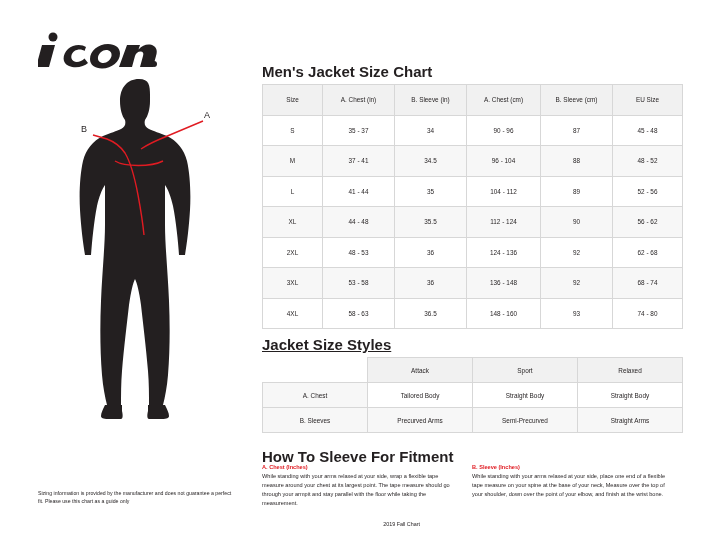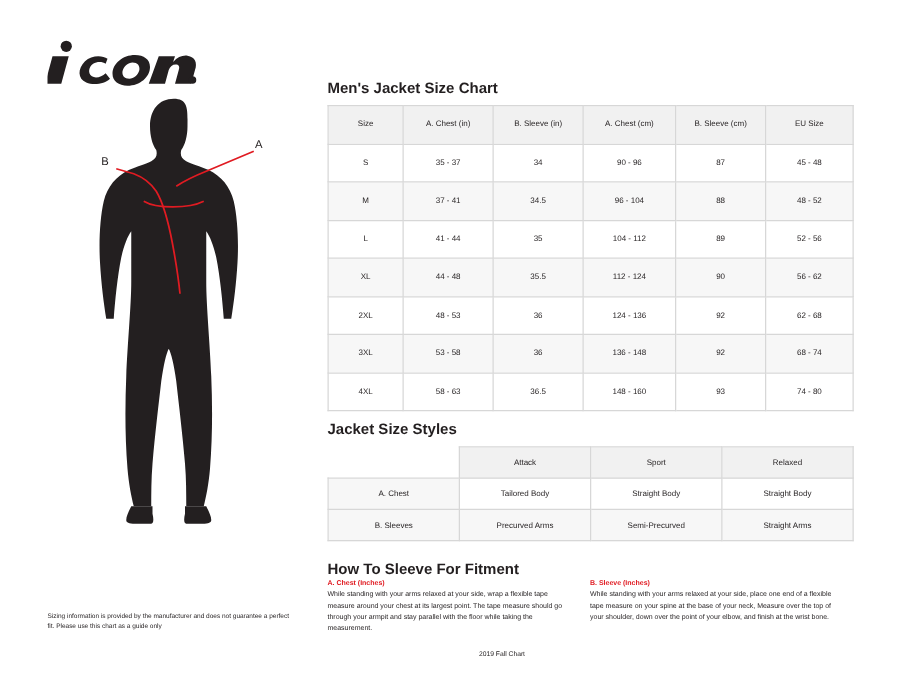--- a/index.html
+++ b/index.html
@@ -59,27 +59,27 @@
 
   
   .right-col {
     position: absolute;
     left: 262px;
     top: 0;
     width: 420px;
   }
 
   .section-title {
-    font-size: 12px;
+    font-size: 15px;
     font-weight: bold;
     color: #231f20;
     margin: 0;
   }
   #title-main { position: absolute; left: 0; top: 63px; }
-  #title-styles { position: absolute; left: 0; top: 336px; }
+  #title-styles { position: absolute; left: 0; top: 336px; text-decoration: underline; }
   #title-measure { position: absolute; left: 0; top: 448px; }
 
   table {
     border-collapse: collapse;
     table-layout: fixed;
     font-size: 6.4px;
     color: #231f20;
   }
   table td, table th {
     border: 1px solid #d7d7d7;

